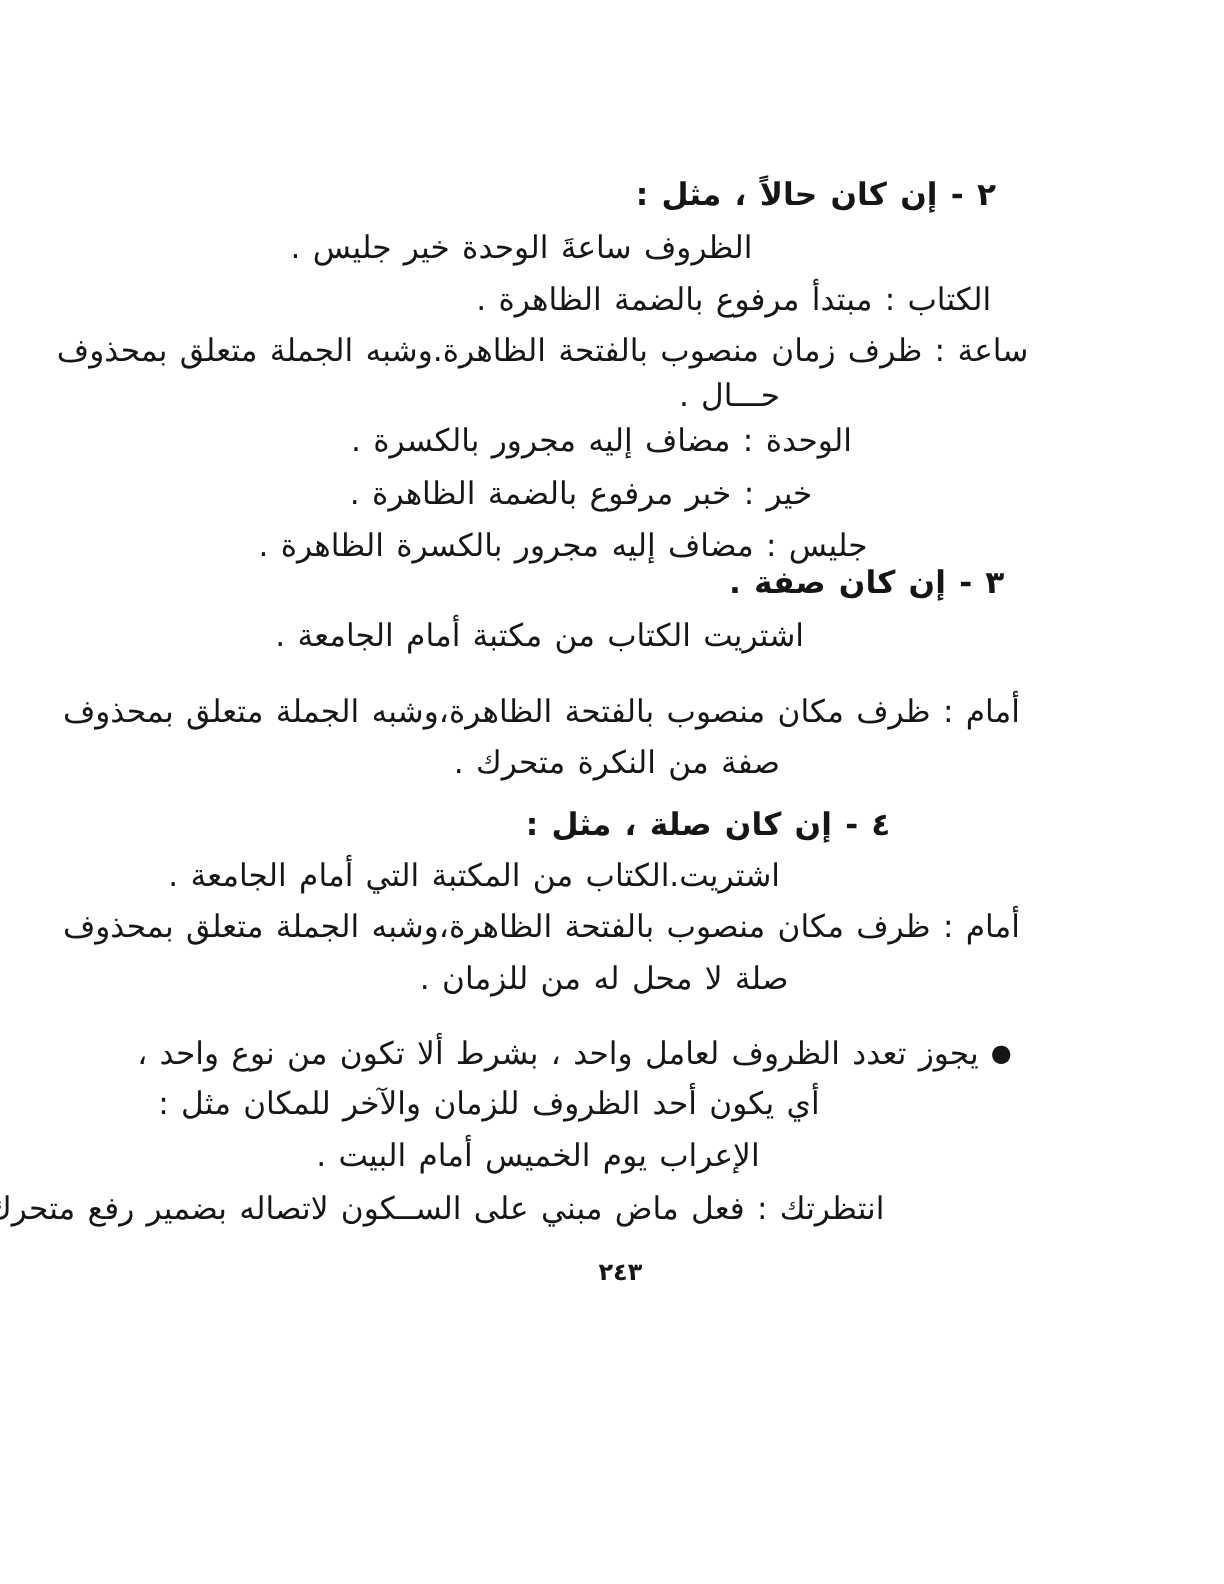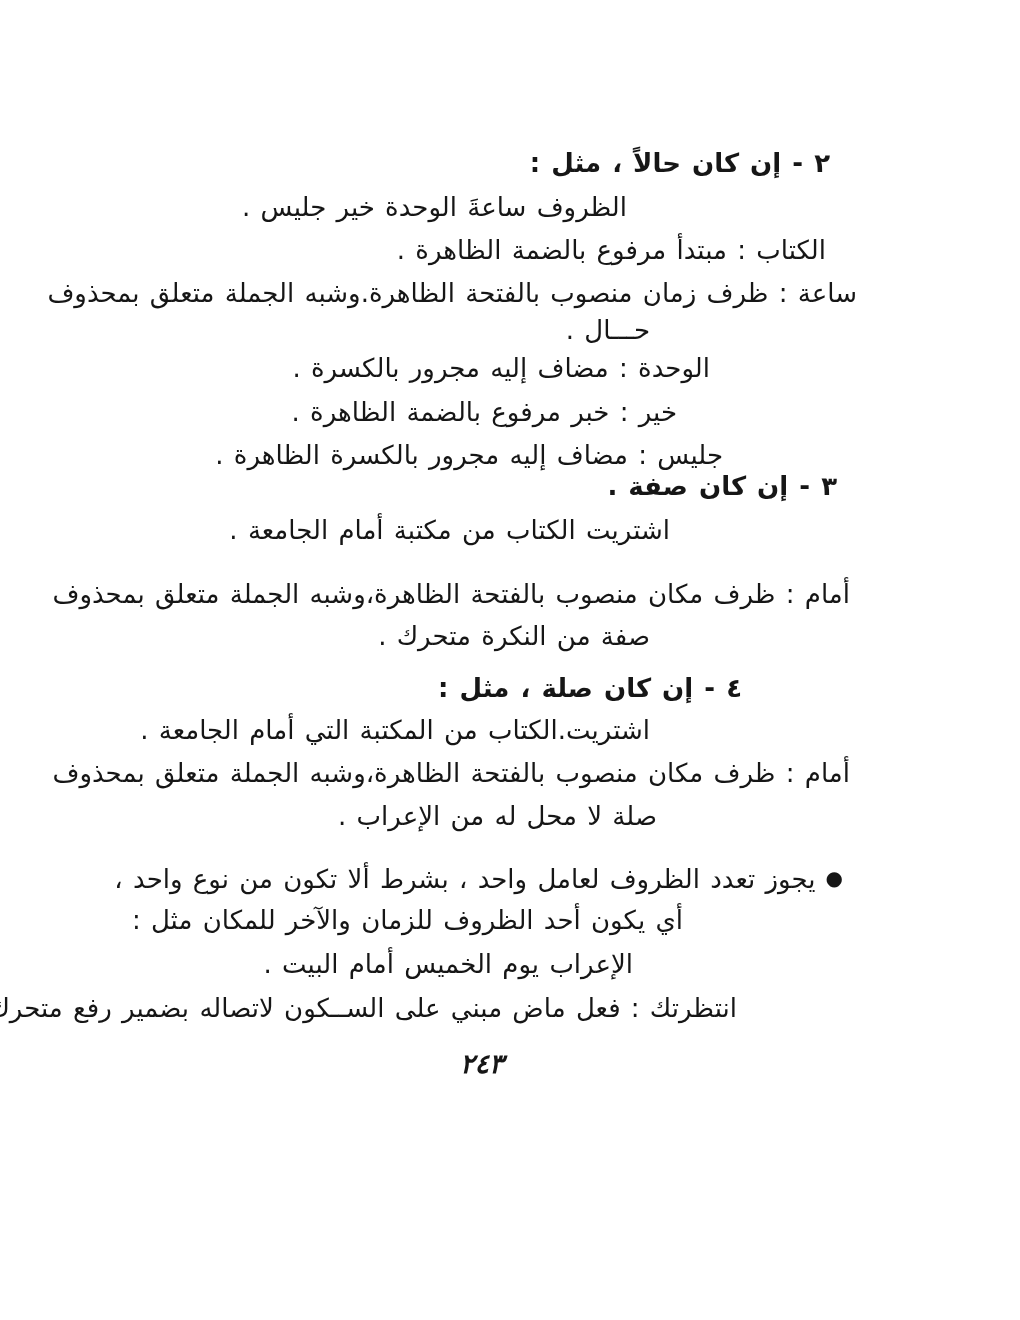--- a/index.html
+++ b/index.html
@@ -36,25 +36,24 @@
     font-size: 20px;
     vertical-align: middle;
     margin-left: 10px;
     transform: translateY(-3px);
   }
   .page-number {
     position: absolute;
     top: 1048px;
     left: 460px;
     width: 114px;
-    text-align: left;
+    text-align: center;
     direction: rtl;
-    font-size: 27px;
+    font-size: 20px;
     font-weight: bold;
-    font-style: italic;
   }
 </style>
 </head>
 <body>
 
 <div class="page">
 
   <div class="line heading" style="top:146px; right:190px">٢ - إن كان حالاً ، مثل :</div>
 
   <div class="line" style="top:190px; right:393px">الظروف ساعةَ الوحدة خير جليس .</div>
@@ -78,21 +77,21 @@
   <div class="line" style="top:577px; right:170px">أمام : ظرف مكان منصوب بالفتحة الظاهرة،وشبه الجملة متعلق بمحذوف</div>
 
   <div class="line" style="top:619px; right:370px">صفة من النكرة متحرك .</div>
 
   <div class="line heading" style="top:671px; right:278px">٤ - إن كان صلة ، مثل :</div>
 
   <div class="line" style="top:713px; right:370px">اشتريت.الكتاب من المكتبة التي أمام الجامعة .</div>
 
   <div class="line" style="top:756px; right:170px">أمام : ظرف مكان منصوب بالفتحة الظاهرة،وشبه الجملة متعلق بمحذوف</div>
 
-  <div class="line" style="top:799px; right:363px">صلة لا محل له من الإعراب .</div>
+  <div class="line" style="top:799px; right:363px">صلة لا محل له من للزمان .</div>
 
   <div class="line" style="top:903px; right:337px">أي يكون أحد الظروف للزمان والآخر للمكان مثل :</div>
 
   <div class="line" style="top:862px; right:177px">
     <span class="bullet">●</span><span>يجوز تعدد الظروف لعامل واحد ، بشرط ألا تكون من نوع واحد ،</span>
   </div>
 
   <div class="line" style="top:947px; right:387px">الإعراب يوم الخميس أمام البيت .</div>
 
   <div class="line" style="top:991px; right:283px">انتظرتك : فعل ماض مبني على الســكون لاتصاله بضمير رفع متحرك ،</div>

